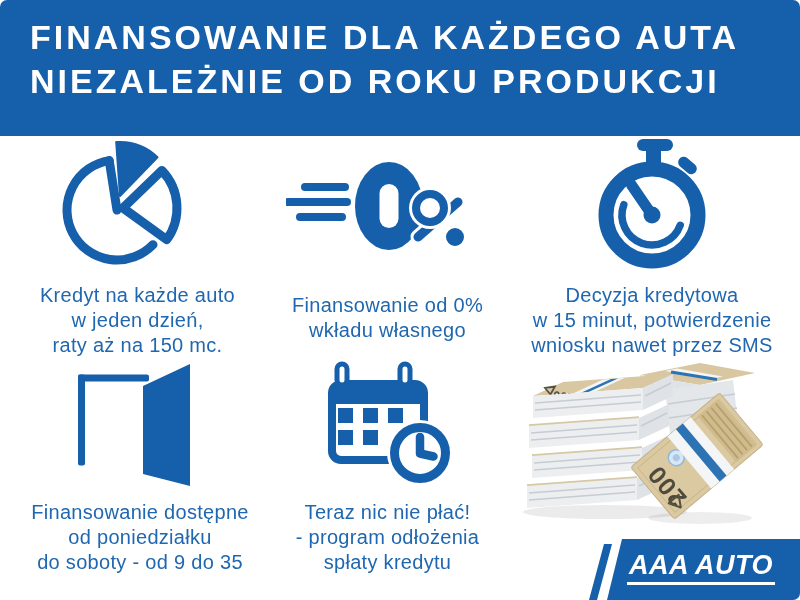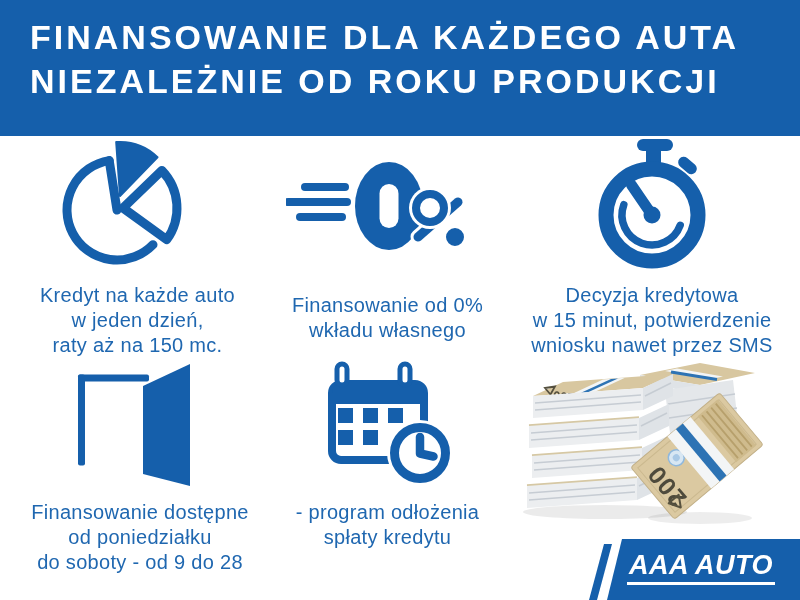--- a/index.html
+++ b/index.html
@@ -1,17 +1,17 @@
 <!DOCTYPE html>
 <html><head>
 <meta charset="utf-8">
 <style>
   html,body{margin:0;padding:0;background:#fff;}
   #canvas{position:relative;width:800px;height:600px;background:#ffffff;overflow:hidden;
-          font-family:"Liberation Sans",sans-serif;}
+          font-family:"Liberation Sans",sans-serif;border-radius:7px;}
   
   #hdr{position:absolute;left:0;top:0;width:800px;height:136px;background:#155fab;
        box-sizing:border-box;padding:15px 0 0 30px;color:#fff;}
   .hline{font-weight:bold;font-size:34px;line-height:44px;letter-spacing:3px;white-space:nowrap;}
   
   .ic{position:absolute;}
   #ic-pie{left:55px;top:140px;}
   #ic-zero{left:286px;top:161px;}
   #ic-watch{left:595px;top:135px;}
   #ic-door{left:70px;top:360px;}
@@ -94,40 +94,41 @@
   </div>
 
   <svg class="ic" id="ic-door" width="130" height="132" viewBox="0 0 130 132">
     <rect x="8" y="14.5" width="71" height="7" rx="2" fill="#155fab"></rect>
     <rect x="8" y="14.5" width="7" height="91" rx="2" fill="#155fab"></rect>
     <polygon points="73,26 120,4 120,126 73,114" fill="#155fab"></polygon>
   </svg>
   <div class="cap" id="cap-3">
     <span>Finansowanie dostępne</span>
     <span>od poniedziałku</span>
-    <span>do soboty - od 9 do 28</span>
+    <span>do soboty - od 9 do 35</span>
   </div>
 
   <svg class="ic" id="ic-cal" width="135" height="135" viewBox="0 0 135 135">
     <rect x="7" y="26" width="92" height="76" rx="9" fill="#ffffff" stroke="#155fab" stroke-width="8"></rect>
     <path d="M 16 26 h 74 q 9 0 9 9 v 11 H 7 v -11 q 0 -9 9 -9 z" fill="#155fab"></path>
     <rect x="12" y="6" width="10" height="21" rx="5" fill="#ffffff" stroke="#155fab" stroke-width="5"></rect>
     <rect x="75" y="6" width="10" height="21" rx="5" fill="#ffffff" stroke="#155fab" stroke-width="5"></rect>
     <g fill="#155fab">
       <rect x="13" y="50" width="15" height="15"></rect>
       <rect x="38" y="50" width="15" height="15"></rect>
       <rect x="63" y="50" width="15" height="15"></rect>
       <rect x="13" y="72" width="15" height="15"></rect>
       <rect x="38" y="72" width="15" height="15"></rect>
     </g>
     <circle cx="95" cy="95" r="33" fill="#ffffff"></circle>
     <circle cx="95" cy="95" r="25.5" fill="#ffffff" stroke="#155fab" stroke-width="9"></circle>
     <path d="M 95 79 L 95 95.5 L 108.5 98.5" fill="none" stroke="#155fab" stroke-width="8.5" stroke-linecap="round" stroke-linejoin="round"></path>
   </svg>
   <div class="cap" id="cap-4">
+    <span>Teraz nic nie płać!</span>
     <span>- program odłożenia</span>
     <span>spłaty kredytu</span>
   </div>
 
   <svg id="money" width="255" height="172" viewBox="0 0 255 172">
     <ellipse cx="90" cy="160" rx="82" ry="7" fill="rgba(0,0,0,0.08)"></ellipse>
     <ellipse cx="185" cy="166" rx="52" ry="6" fill="rgba(0,0,0,0.07)"></ellipse>
 
     <polygon points="125,23 185,11 240,21 185,33" fill="#d8c7a0"></polygon>
     <polygon points="125,23 185,33 185,41 125,31" fill="#dfe3e7"></polygon>

